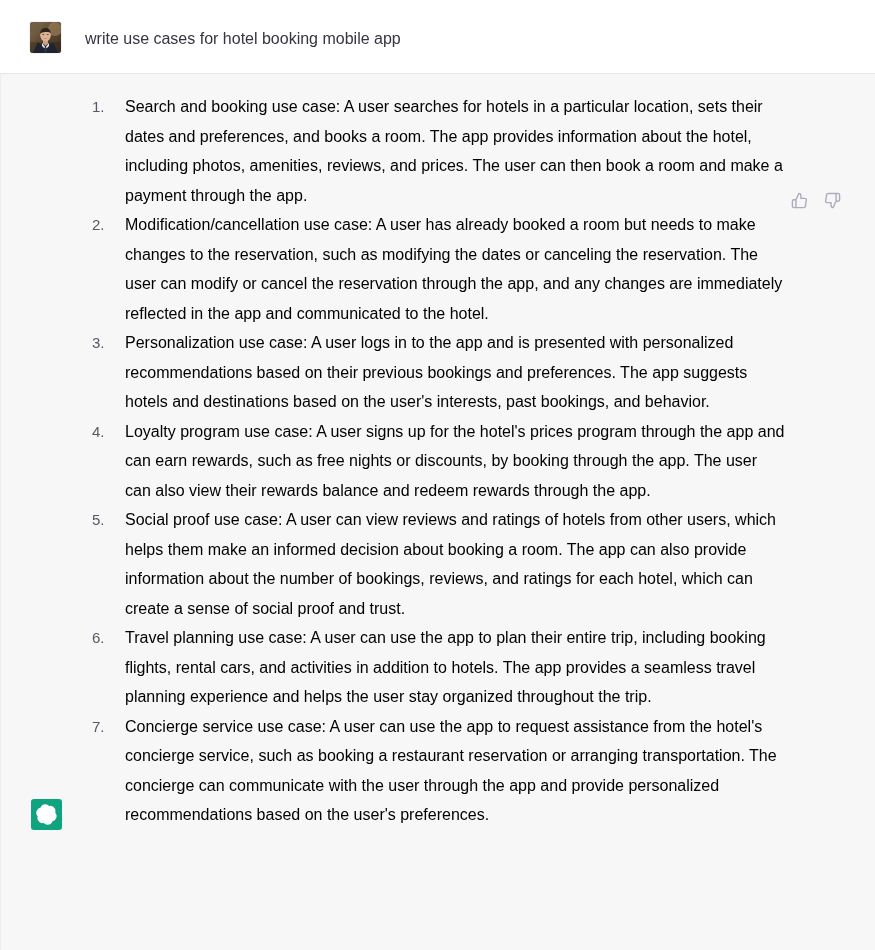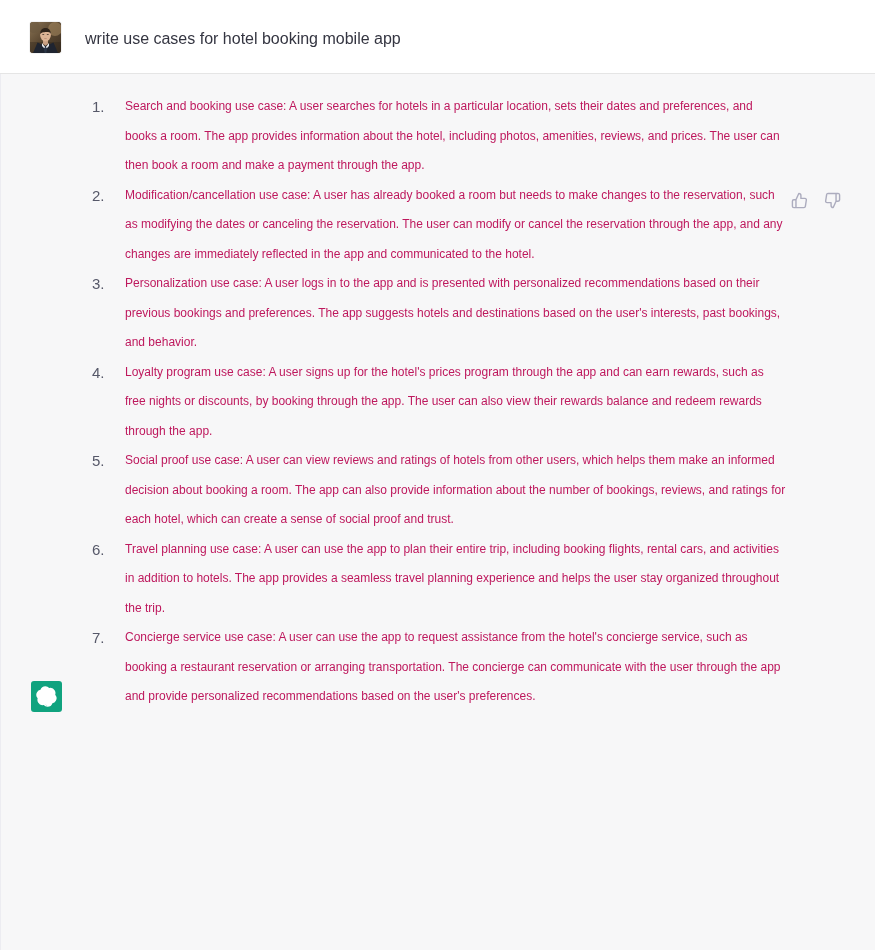--- a/index.html
+++ b/index.html
@@ -113,23 +113,23 @@
     padding: 0;
     list-style: none;
     counter-reset: uc;
     max-width: 700px;
   }
   .usecase-list li {
     counter-increment: uc;
     position: relative;
     padding-left: 39px;
     margin: 0 0 0 0;
-    font-size: 12px;
+    font-size: 16px;
     line-height: 29.5px;
-    color: #be185d;
+    color: #000000;
   }
   .usecase-list li::before {
     content: counter(uc) ".";
     position: absolute;
     left: 6px;
     top: 0;
     width: 26px;
     text-align: left;
     color: #565869;
     font-size: 15px;

